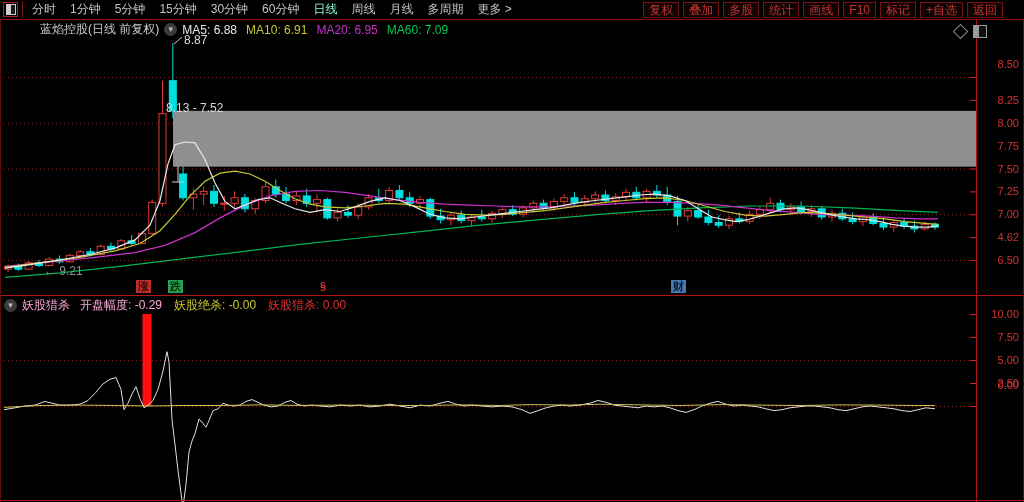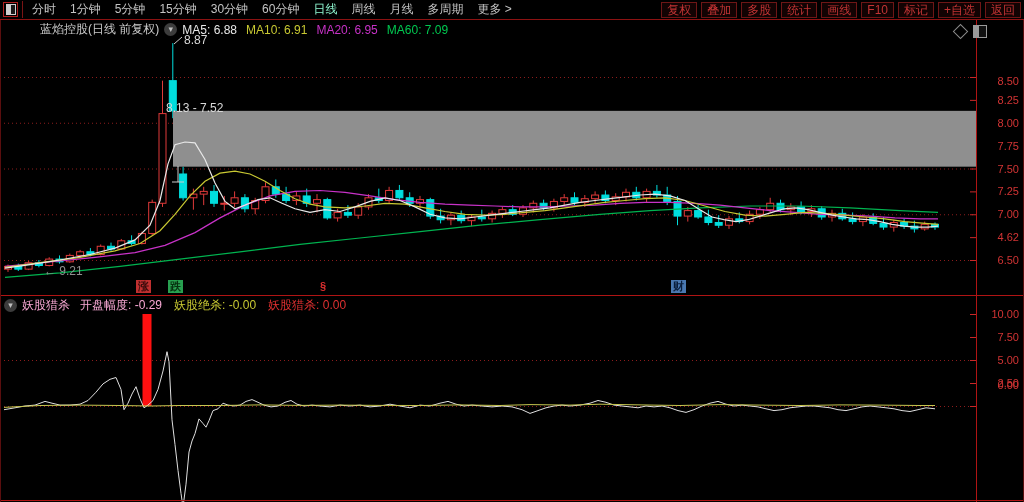--- a/index.html
+++ b/index.html
@@ -9,21 +9,21 @@
   #toolbar{position:absolute;left:0;top:0;width:1024px;height:19px;background:#000;
            border-bottom:1px solid #8c1212;display:flex;align-items:center;}
   #win-icon{width:13px;height:13px;border:1px solid #b02020;margin:0 4px 0 3px;
             display:flex;align-items:center;justify-content:center;}
   #win-icon .half{width:8px;height:9px;border:1px solid #cfcfcf;
             background:linear-gradient(to right,#cfcfcf 45%,#1a1a1a 45%);}
   #toolbar .vsep{width:1px;height:17px;background:#7a1414;margin-right:2px;}
   #period-tabs{display:flex;align-items:center;}
   .ptab{color:#c4c4c4;font-size:12px;padding:15px 7px;cursor:default;white-space:nowrap;}
   .ptab.active{color:#8df5cf;}
-  #right-buttons{margin-left:auto;display:flex;align-items:center;padding-right:3px;}
+  #right-buttons{margin-left:auto;display:flex;align-items:center;padding-right:21px;}
   .rbtn{border:1px solid #6e1616;background:#120303;color:#c23434;font-size:12px;
         height:14px;line-height:14px;padding:0 5px;margin-left:4px;white-space:nowrap;}
   
   #chart-svg{position:absolute;left:0;top:0;}
   
   #title-row{position:absolute;left:4px;top:21px;display:flex;align-items:center;font-size:12px;margin-left:36px;}
   #stock-title{color:#cccccc;white-space:nowrap;}
   .circle-chevron{width:13px;height:13px;border-radius:50%;background:#3c3c3c;color:#bdbdbd;
         font-size:9px;line-height:13px;text-align:center;margin:0 5px;}
   #ma-labels{display:flex;}
@@ -315,21 +315,21 @@
       </div>
   </div>
   <div id="diamond-icon"></div>
   <div id="panel-icon"></div>
 
   <div class="annot" id="annot-high">8.87</div>
   <div class="annot" id="annot-range">8.13 - 7.52</div>
   <div class="annot" id="annot-low">← 9.21</div>
 
   <div id="main-axis-labels">
-      <div class="axis-label" style="top: 75px;">8.50</div>
+      <div class="axis-label" style="top: 58px;">8.50</div>
       <div class="axis-label" style="top: 93.875px;">8.25</div>
       <div class="axis-label" style="top: 116.75px;">8.00</div>
       <div class="axis-label" style="top: 139.625px;">7.75</div>
       <div class="axis-label" style="top: 162.5px;">7.50</div>
       <div class="axis-label" style="top: 185.375px;">7.25</div>
       <div class="axis-label" style="top: 208.25px;">7.00</div>
       <div class="axis-label" style="top: 231.125px;">4.62</div>
       <div class="axis-label" style="top: 254px;">6.50</div>
     </div>
   <div id="sub-axis-labels">

